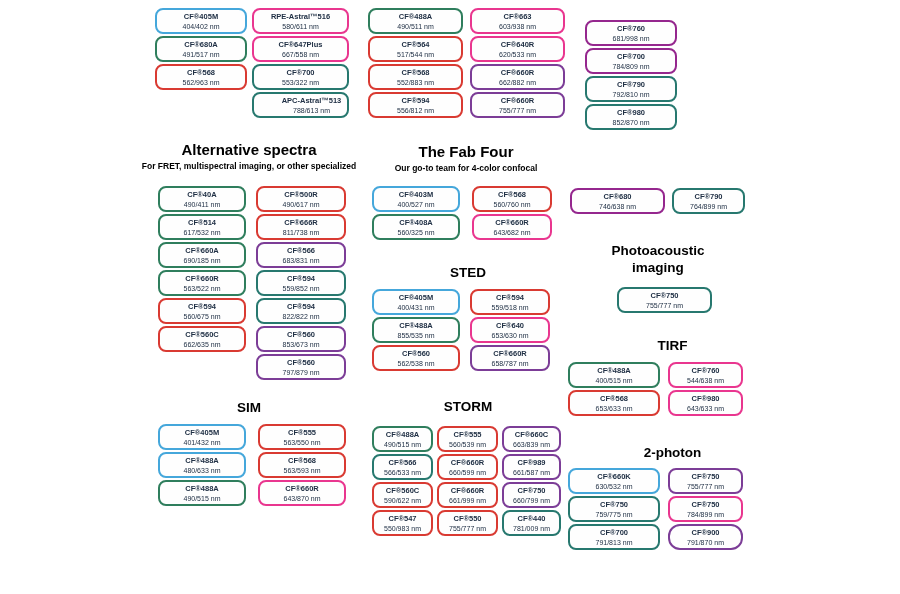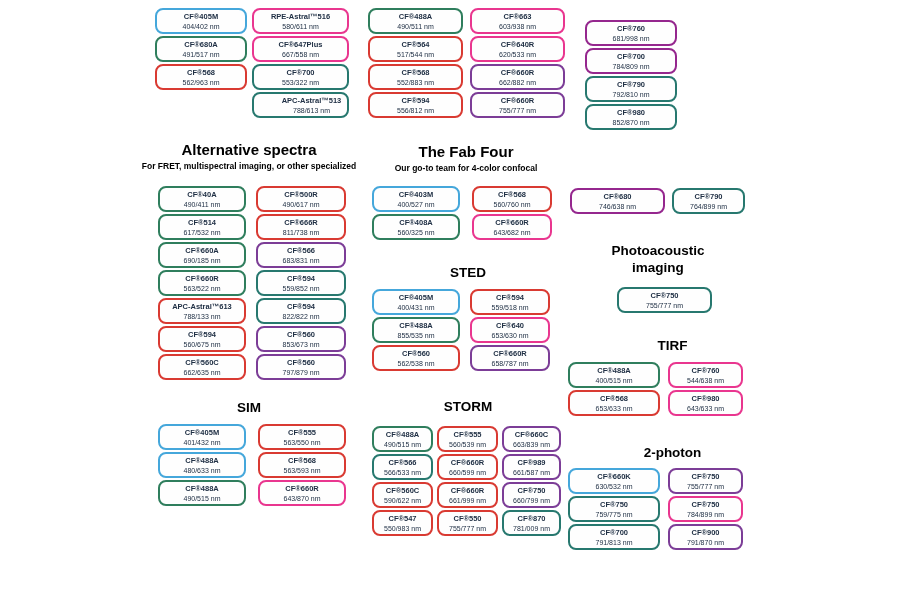--- a/index.html
+++ b/index.html
@@ -125,24 +125,20 @@
     </div>
     <div class="box" style="border-color: rgb(47, 126, 93);">
       <div class="dye-name">CF®660A</div>
       <div class="dye-value">690/185 nm</div>
     </div>
     <div class="box" style="border-color: rgb(47, 126, 93);">
       <div class="dye-name">CF®660R</div>
       <div class="dye-value">563/522 nm</div>
     </div>
     <div class="box" style="border-color: rgb(217, 58, 50);">
-      <div class="dye-name">APC-Astral™613</div>
-      <div class="dye-value">788/133 nm</div>
-    </div>
-    <div class="box" style="border-color: rgb(217, 58, 50);">
       <div class="dye-name">CF®594</div>
       <div class="dye-value">560/675 nm</div>
     </div>
     <div class="box" style="border-color: rgb(217, 58, 50);">
       <div class="dye-name">CF®560C</div>
       <div class="dye-value">662/635 nm</div>
     </div>
     </div>
   <div class="col" style="left:256px;top:186px;width:90px">
     <div class="box" style="border-color: rgb(217, 58, 50);">
@@ -302,21 +298,21 @@
     </div>
     <div class="box" style="border-color: rgb(124, 61, 151);">
       <div class="dye-name">CF®989</div>
       <div class="dye-value">661/587 nm</div>
     </div>
     <div class="box" style="border-color: rgb(124, 61, 151);">
       <div class="dye-name">CF®750</div>
       <div class="dye-value">660/799 nm</div>
     </div>
     <div class="box" style="border-color: rgb(39, 120, 111);">
-      <div class="dye-name">CF®870</div>
+      <div class="dye-name">CF®440</div>
       <div class="dye-value">781/009 nm</div>
     </div>
     </div>
 
   <div class="col" style="left:570px;top:188px;width:95px">
     <div class="box" style="border-color: rgb(149, 39, 142);">
       <div class="dye-name">CF®680</div>
       <div class="dye-value">746/638 nm</div>
     </div>
     </div>
@@ -374,19 +370,19 @@
     </div>
   <div class="col" style="left:668px;top:468px;width:75px">
     <div class="box" style="border-color: rgb(124, 61, 151);">
       <div class="dye-name">CF®750</div>
       <div class="dye-value">755/777 nm</div>
     </div>
     <div class="box" style="border-color: rgb(233, 54, 143);">
       <div class="dye-name">CF®750</div>
       <div class="dye-value">784/899 nm</div>
     </div>
-    <div class="box" style="border-color: rgb(124, 61, 151);">
+    <div class="box" style="border-color: rgb(124, 61, 151); border-radius: 12px;">
       <div class="dye-name">CF®900</div>
       <div class="dye-value">791/870 nm</div>
     </div>
     </div>
 
 </div>
 
 </body></html>

